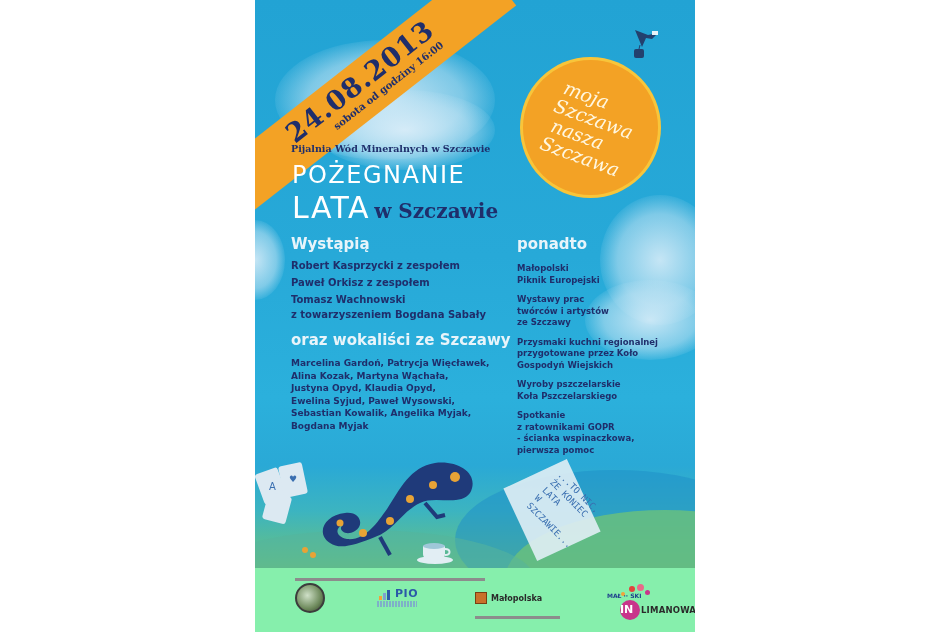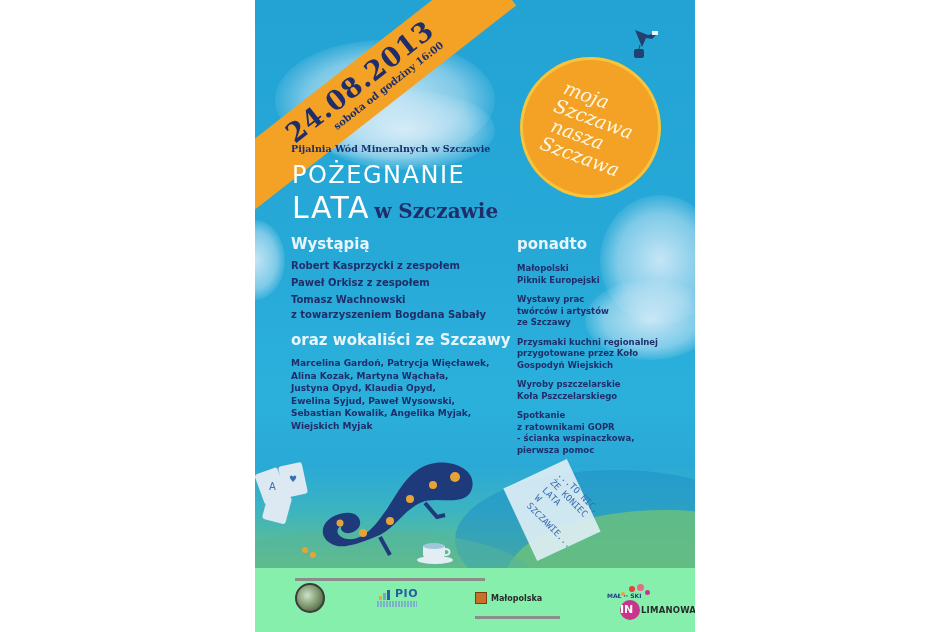--- a/index.html
+++ b/index.html
@@ -95,21 +95,21 @@
       <div class="perf">Paweł Orkisz z zespołem</div>
       <div class="perf">Tomasz Wachnowski</div>
       <div class="perf" style="margin-top:0;">z towarzyszeniem Bogdana Sabały</div>
       <div class="lbl" style="margin-top:9px;">oraz wokaliści ze Szczawy</div>
       <div class="names">
         <div>Marcelina Gardoń, Patrycja Więcławek,</div>
         <div>Alina Kozak, Martyna Wąchała,</div>
         <div>Justyna Opyd, Klaudia Opyd,</div>
         <div>Ewelina Syjud, Paweł Wysowski,</div>
         <div>Sebastian Kowalik, Angelika Myjak,</div>
-        <div>Wiejskich Myjak</div>
+        <div>Bogdana Myjak</div>
       </div>
     </div>
 
     <div class="col-right">
       <div class="lbl">ponadto</div>
       <div class="ritem" style="margin-top:10px;">
         <span>Małopolski</span>
         <span>Piknik Europejski</span>
       </div>
       <div class="ritem">

